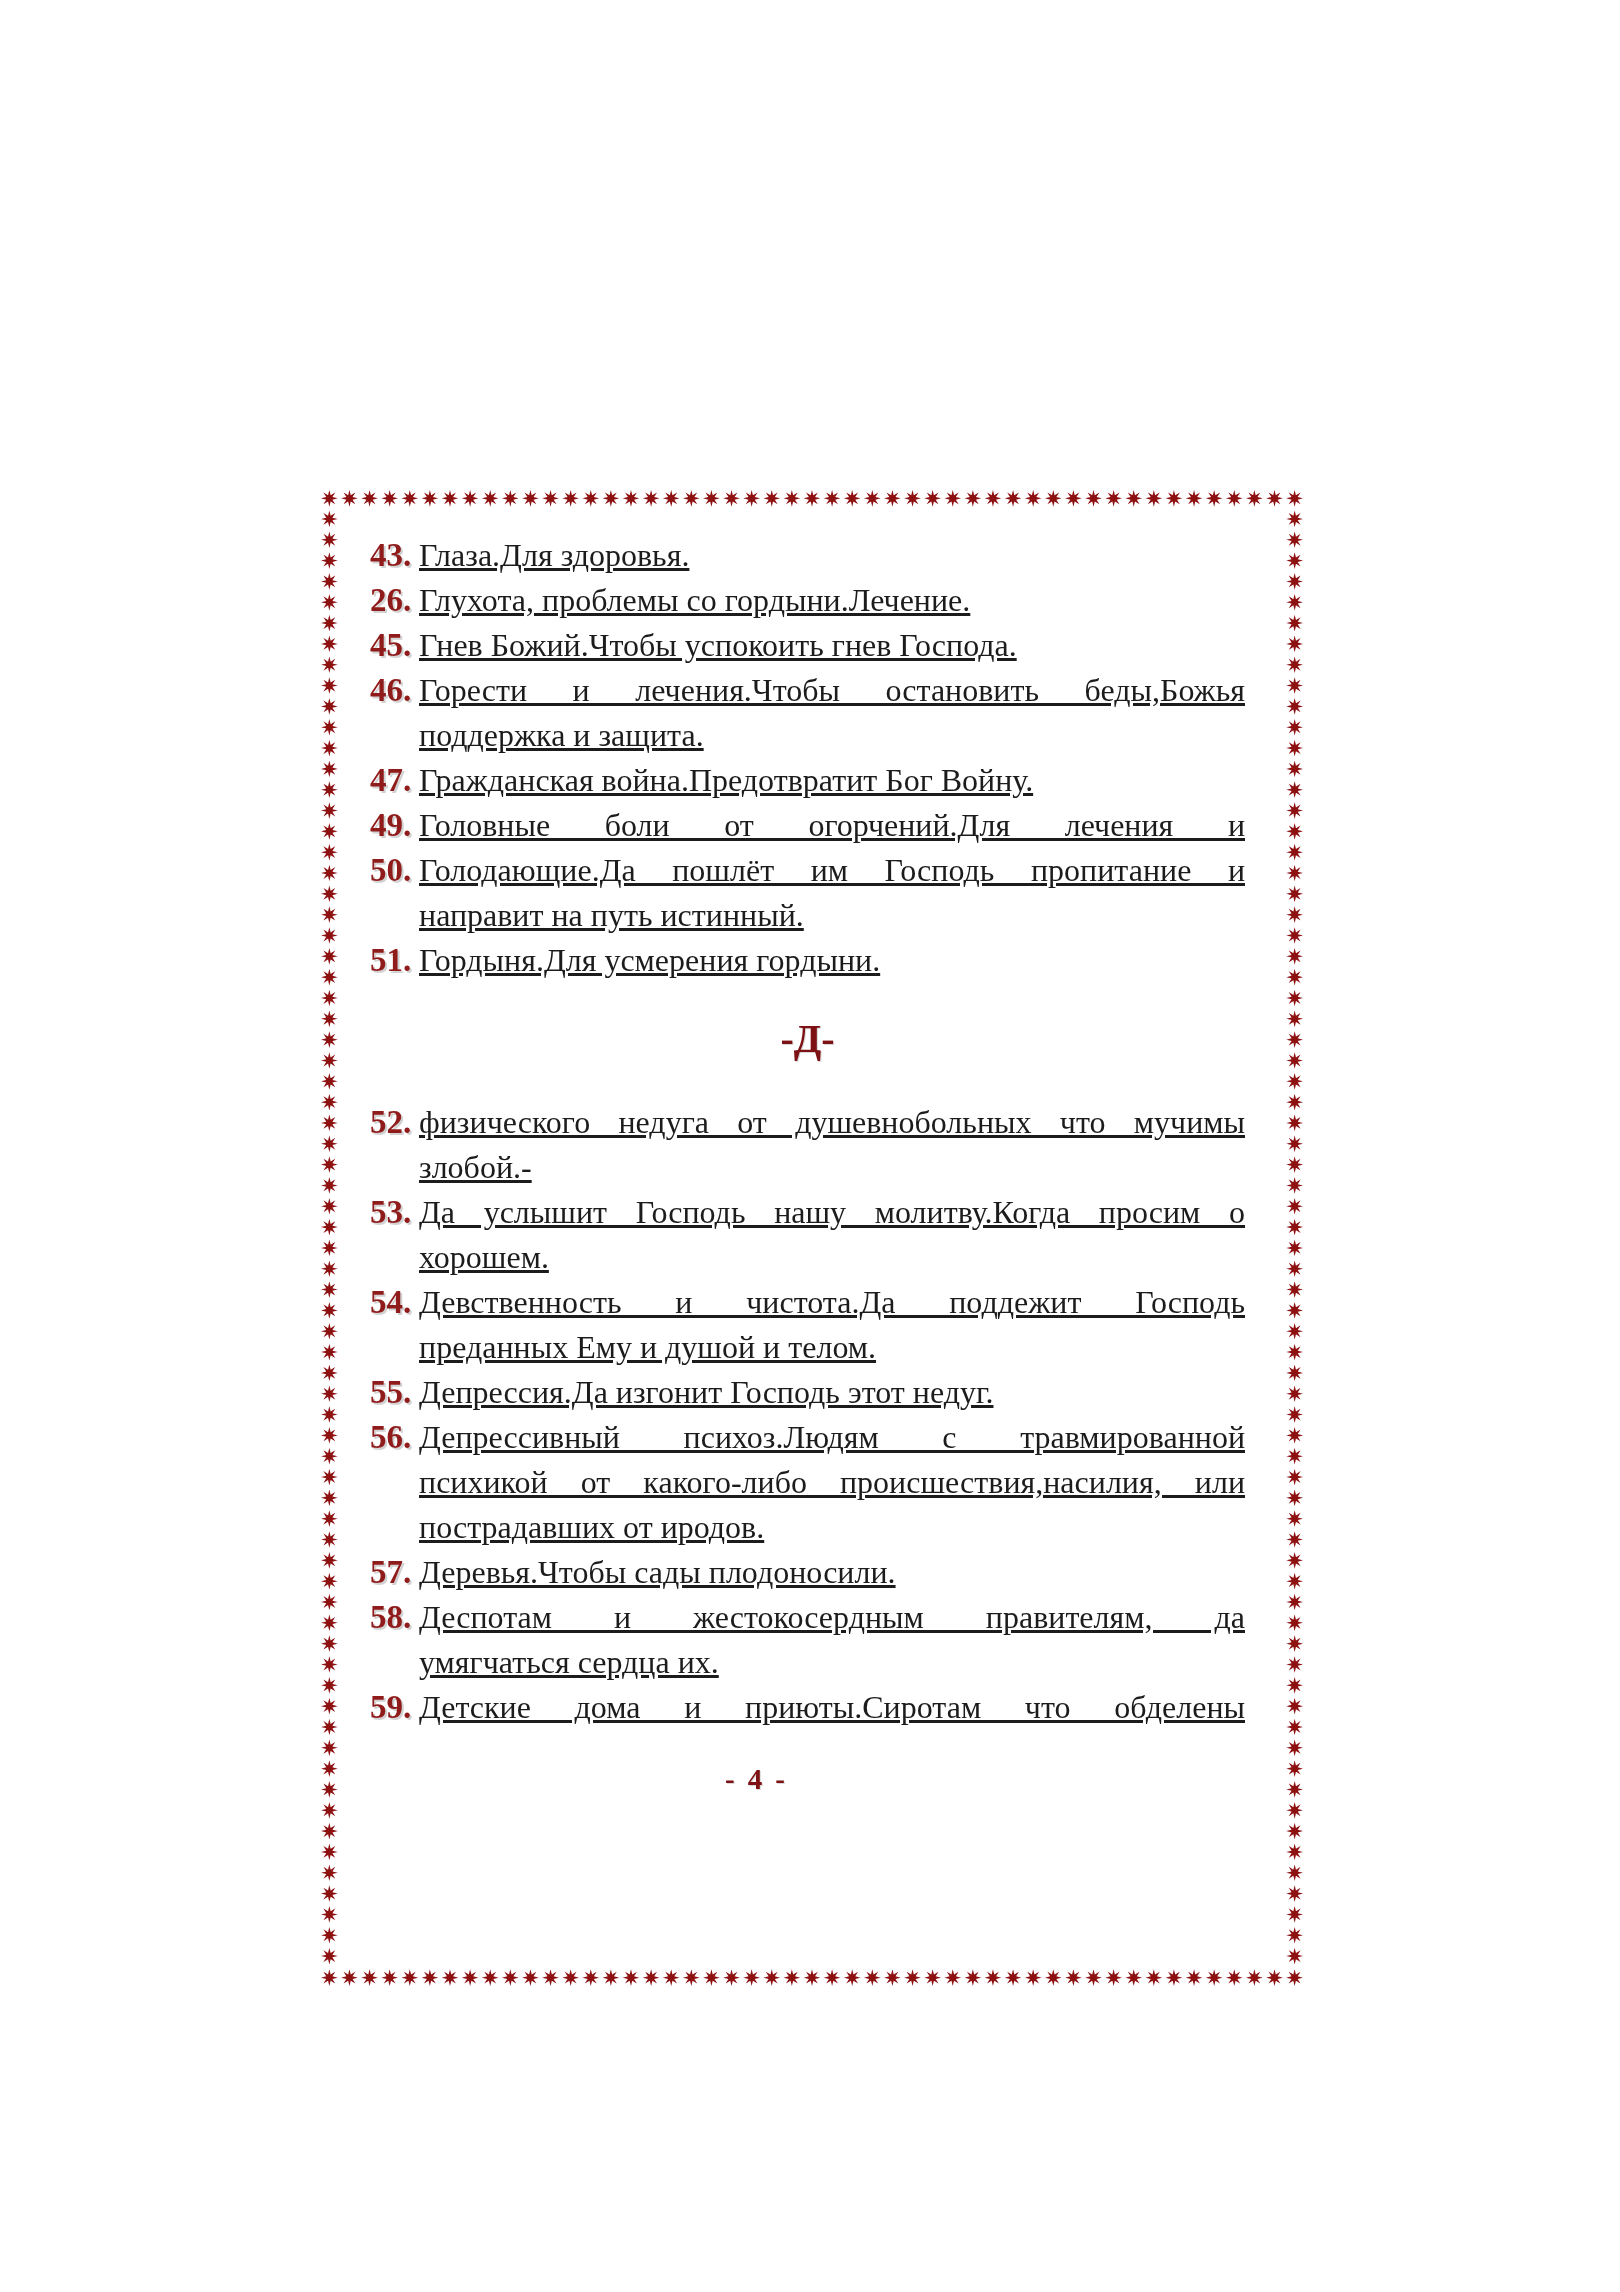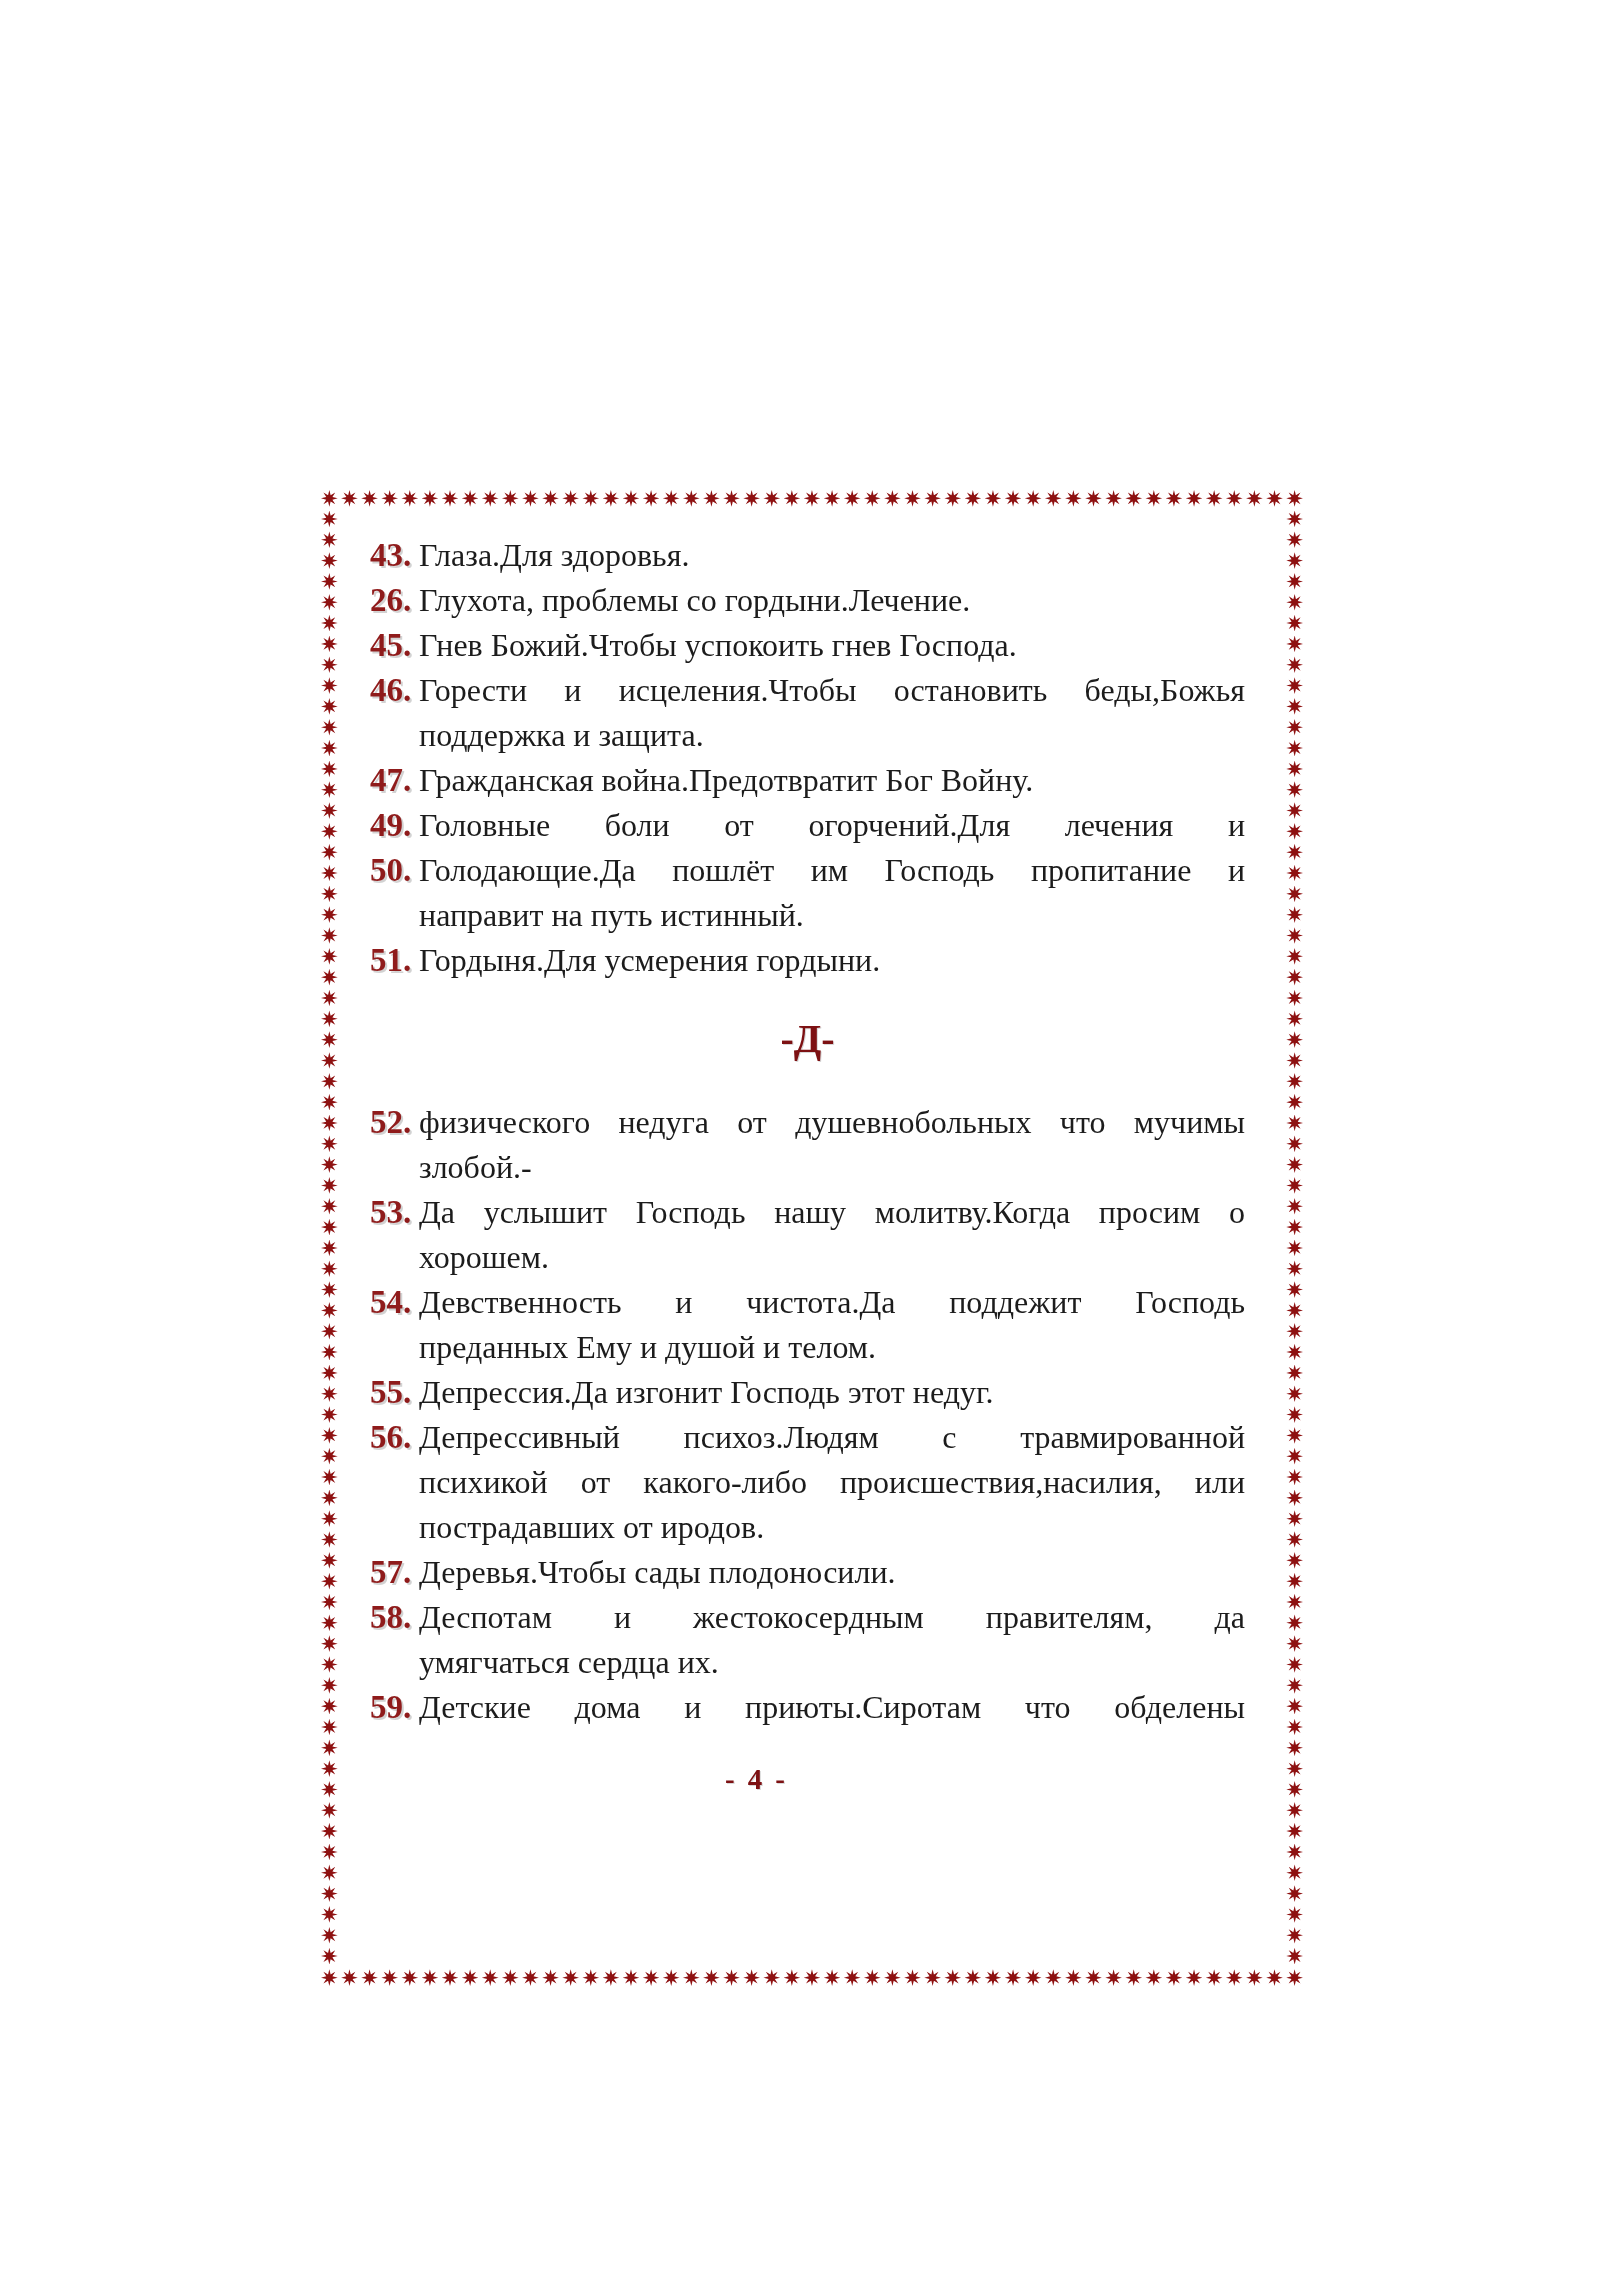--- a/index.html
+++ b/index.html
@@ -32,21 +32,21 @@
   }
   .item{display:flex;align-items:flex-start;}
   .numcell{
     flex:0 0 49px;
     color:var(--number-red);
     font-weight:bold;font-size:33px;
     text-shadow:2px 2px 0 rgba(125,125,125,0.35);
     white-space:nowrap;
   }
   .lines{flex:1 1 auto;min-width:0;}
-  .line{text-align:left;}
+  .line{text-align:left;text-decoration:underline;}
   .line.stretched{text-align:justify;text-align-last:justify;}
   .heading{
     text-align:center;
     color:var(--heading-red);
     font-weight:bold;font-size:40px;line-height:45px;
     margin:33px 0 39px 0;
     text-shadow:1px 1px 0 rgba(125,125,125,0.3);
   }
   .pagenum{
     margin-top:27.4px;
@@ -324,21 +324,21 @@
         </div>
         <div class="item">
           <span class="numcell"><span>45</span><span>.</span></span>
           <div class="lines">
             <div class="line">Гнев Божий.Чтобы успокоить гнев Господа.</div>
           </div>
         </div>
         <div class="item">
           <span class="numcell"><span>46</span><span>.</span></span>
           <div class="lines">
-            <div class="line stretched">Горести и исцеления.Чтобы остановить беды,Божья</div>
+            <div class="line stretched">Горести и лечения.Чтобы остановить беды,Божья</div>
             <div class="line">поддержка и защита.</div>
           </div>
         </div>
         <div class="item">
           <span class="numcell"><span>47</span><span>.</span></span>
           <div class="lines">
             <div class="line">Гражданская война.Предотвратит Бог Войну.</div>
           </div>
         </div>
         <div class="item">

